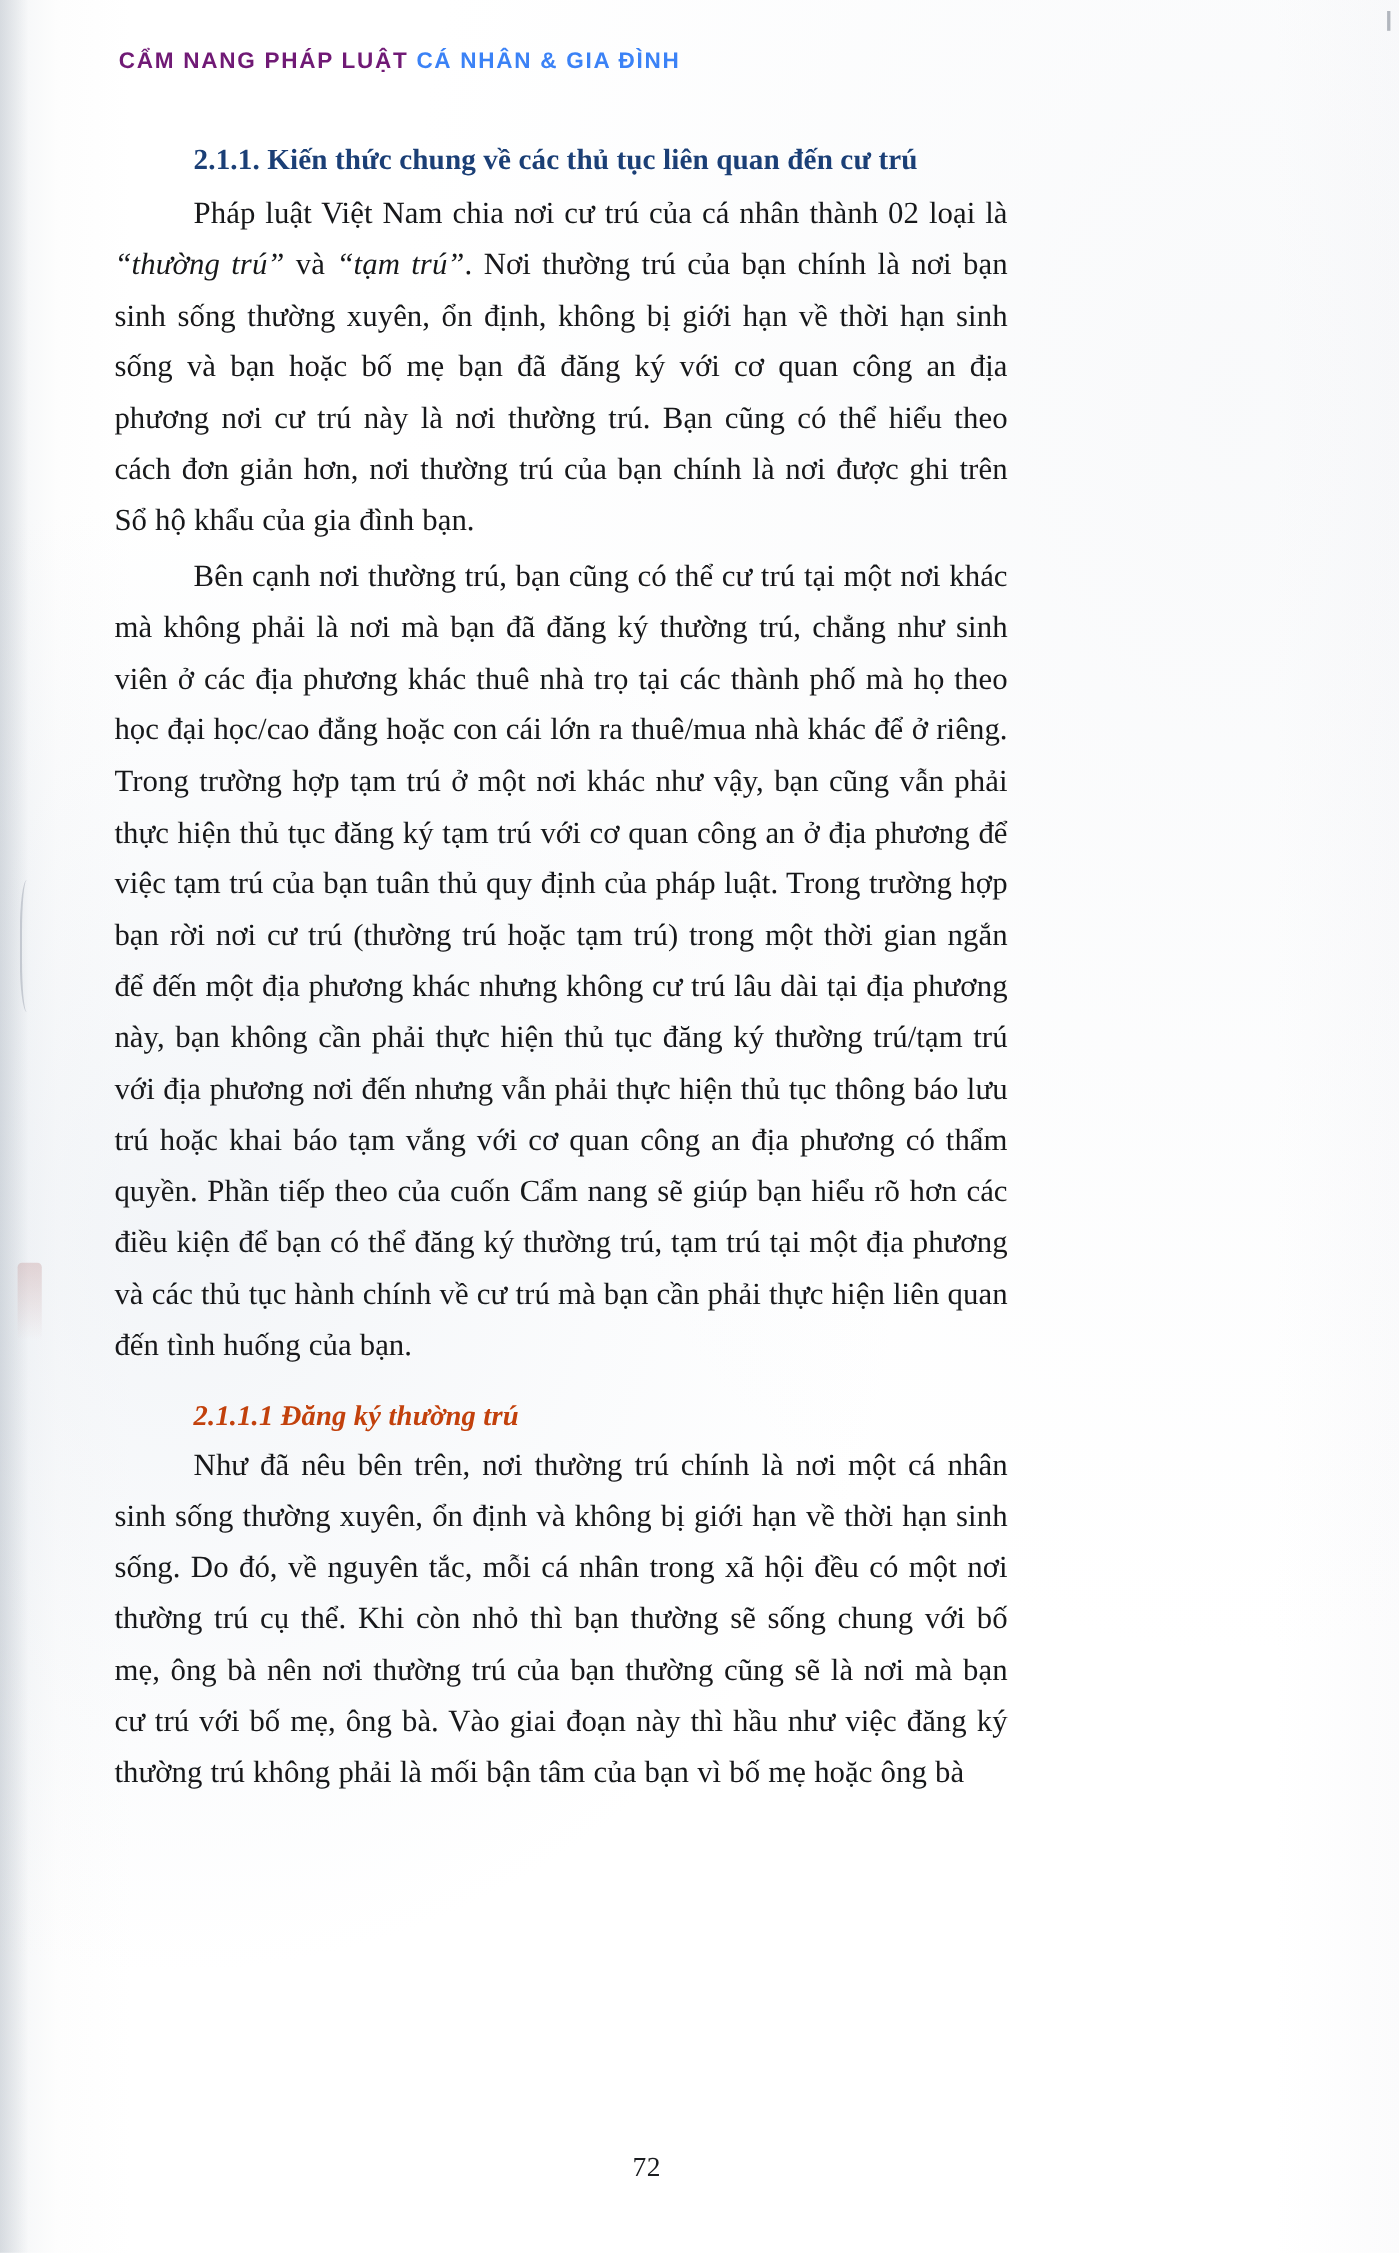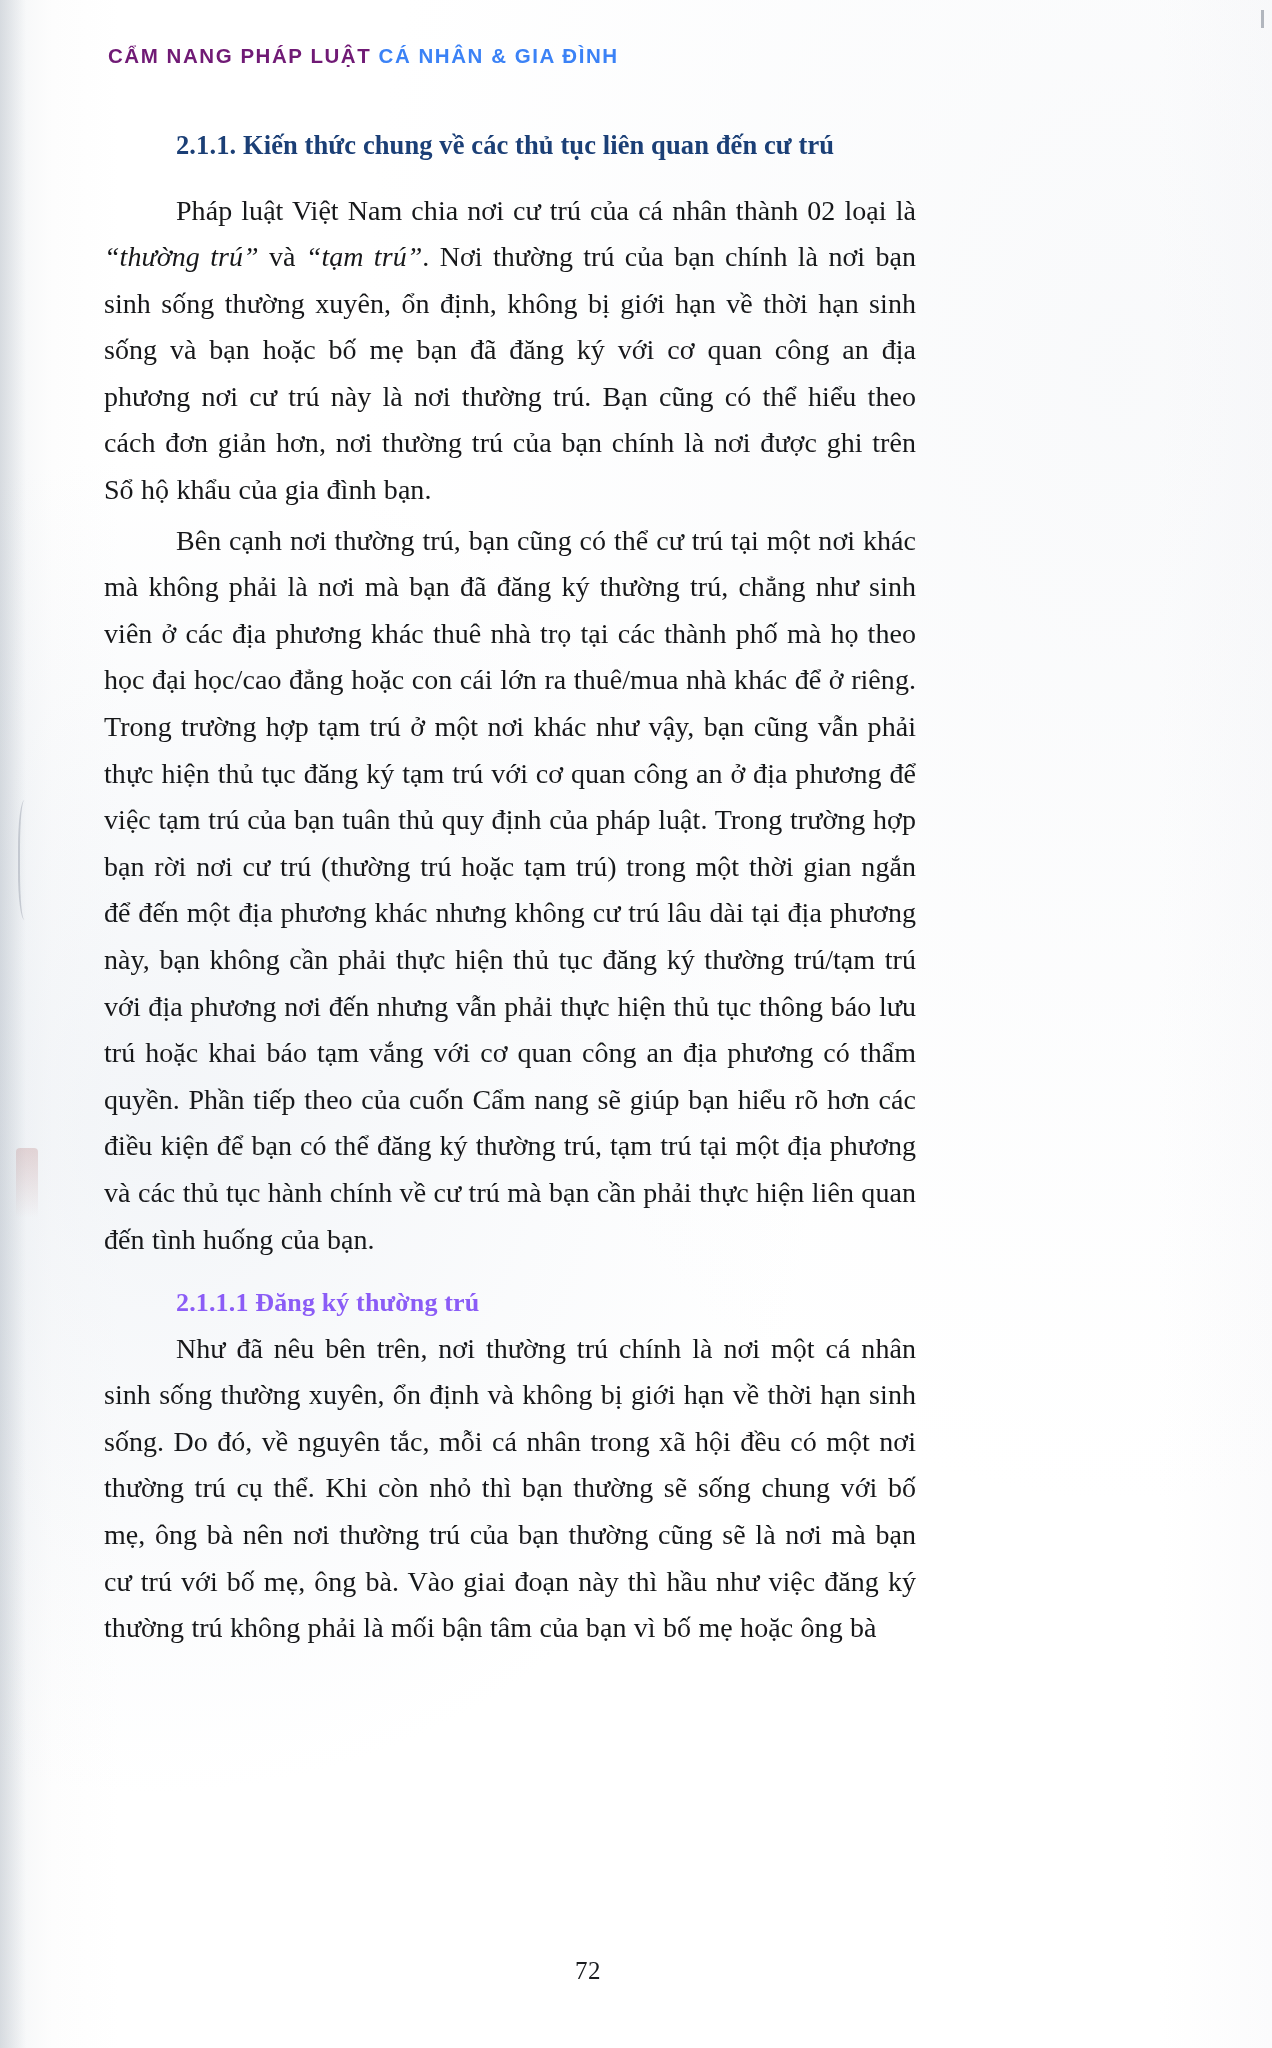--- a/index.html
+++ b/index.html
@@ -78,21 +78,21 @@
 
   
   .content {
     position: absolute;
     left: 104px;
     top: 128px;
     width: 812px;
   }
 
   h2.section-heading {
-    margin: 0 0 24px 0;
+    margin: 0 0 8px 0;
     padding-left: 72px;
     font-family: "Liberation Serif", "DejaVu Serif", serif;
     font-weight: 700;
     font-size: 26.5px;
     line-height: 1.34;
     color: #1b3f76;
     letter-spacing: 0.1px;
   }
 
   p.body-par {
@@ -108,24 +108,25 @@
   p.body-par + p.body-par { margin-top: 4px; }
 
   p.body-par em {
     font-style: italic;
   }
 
   h3.sub-heading {
     margin: 22px 0 4px 0;
     padding-left: 72px;
     font-weight: 700;
+    font-style: italic;
     font-size: 26px;
     line-height: 1.4;
     letter-spacing: 0.15px;
-    color: #8b5cf6;
+    color: #c2410c;
   }
 
   
   .page-number {
     position: absolute;
     left: 0;
     top: 1957px;
     width: 1176px;
     text-align: center;
     font-size: 25px;

